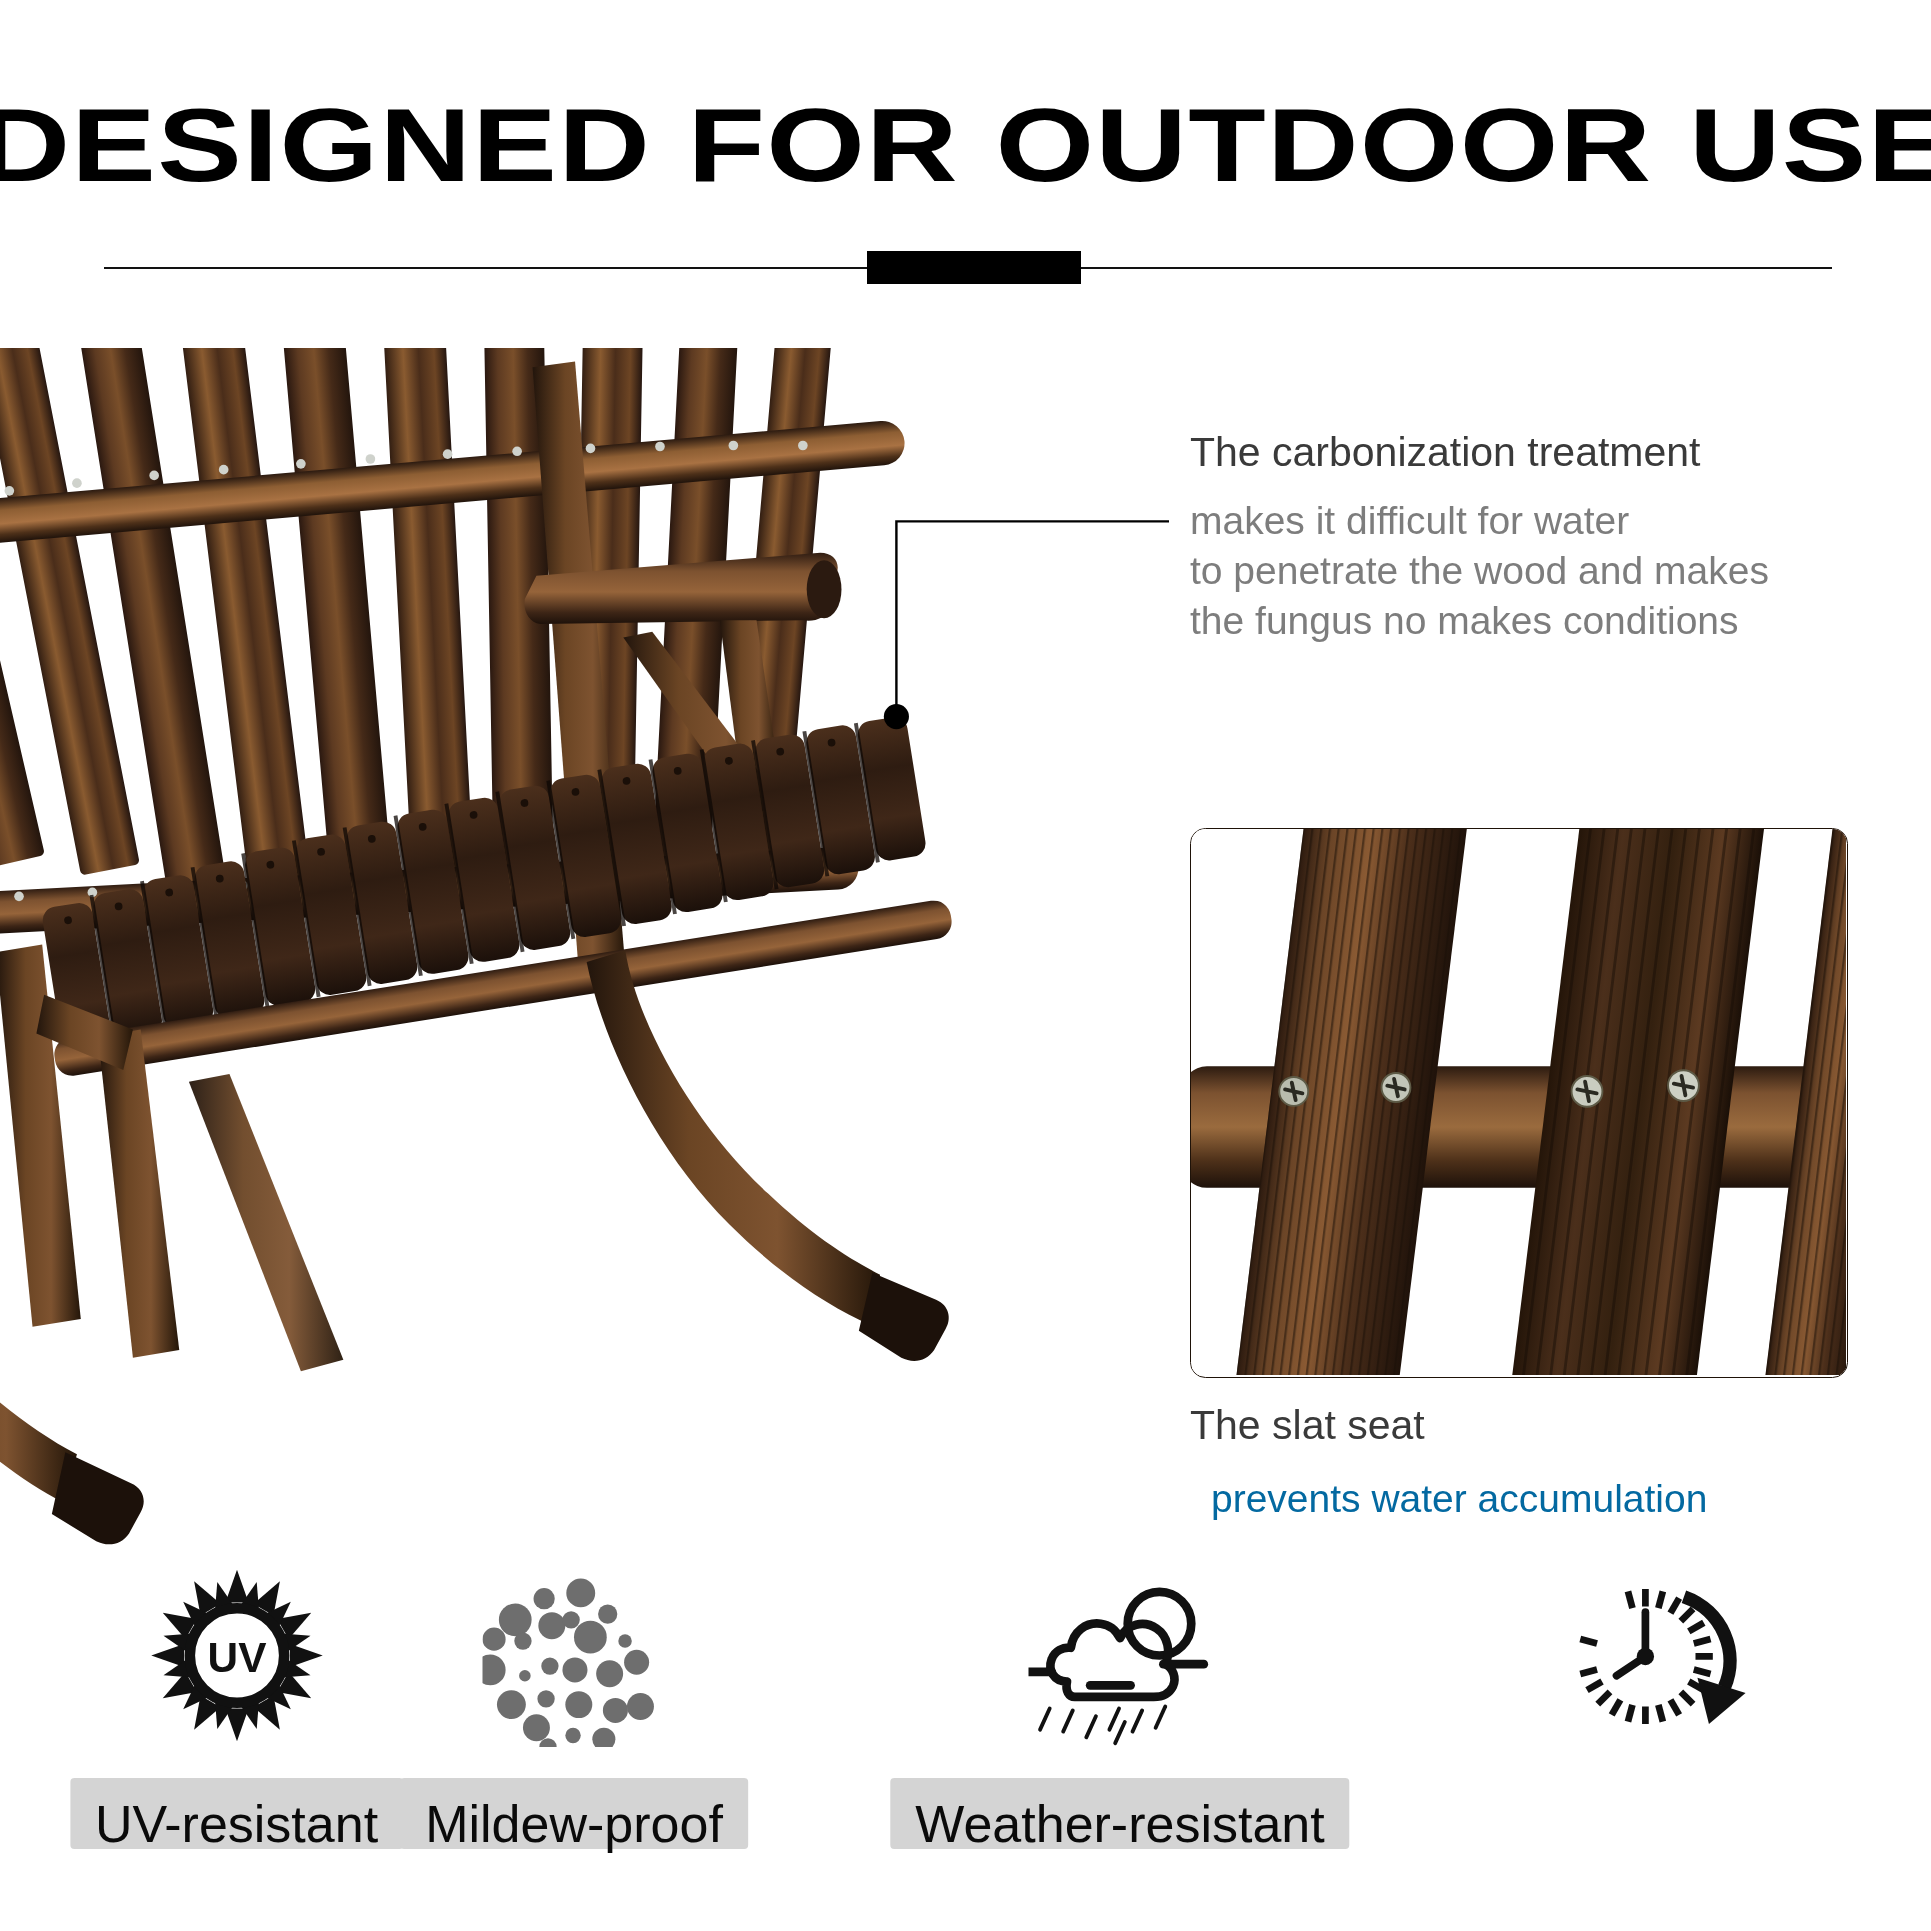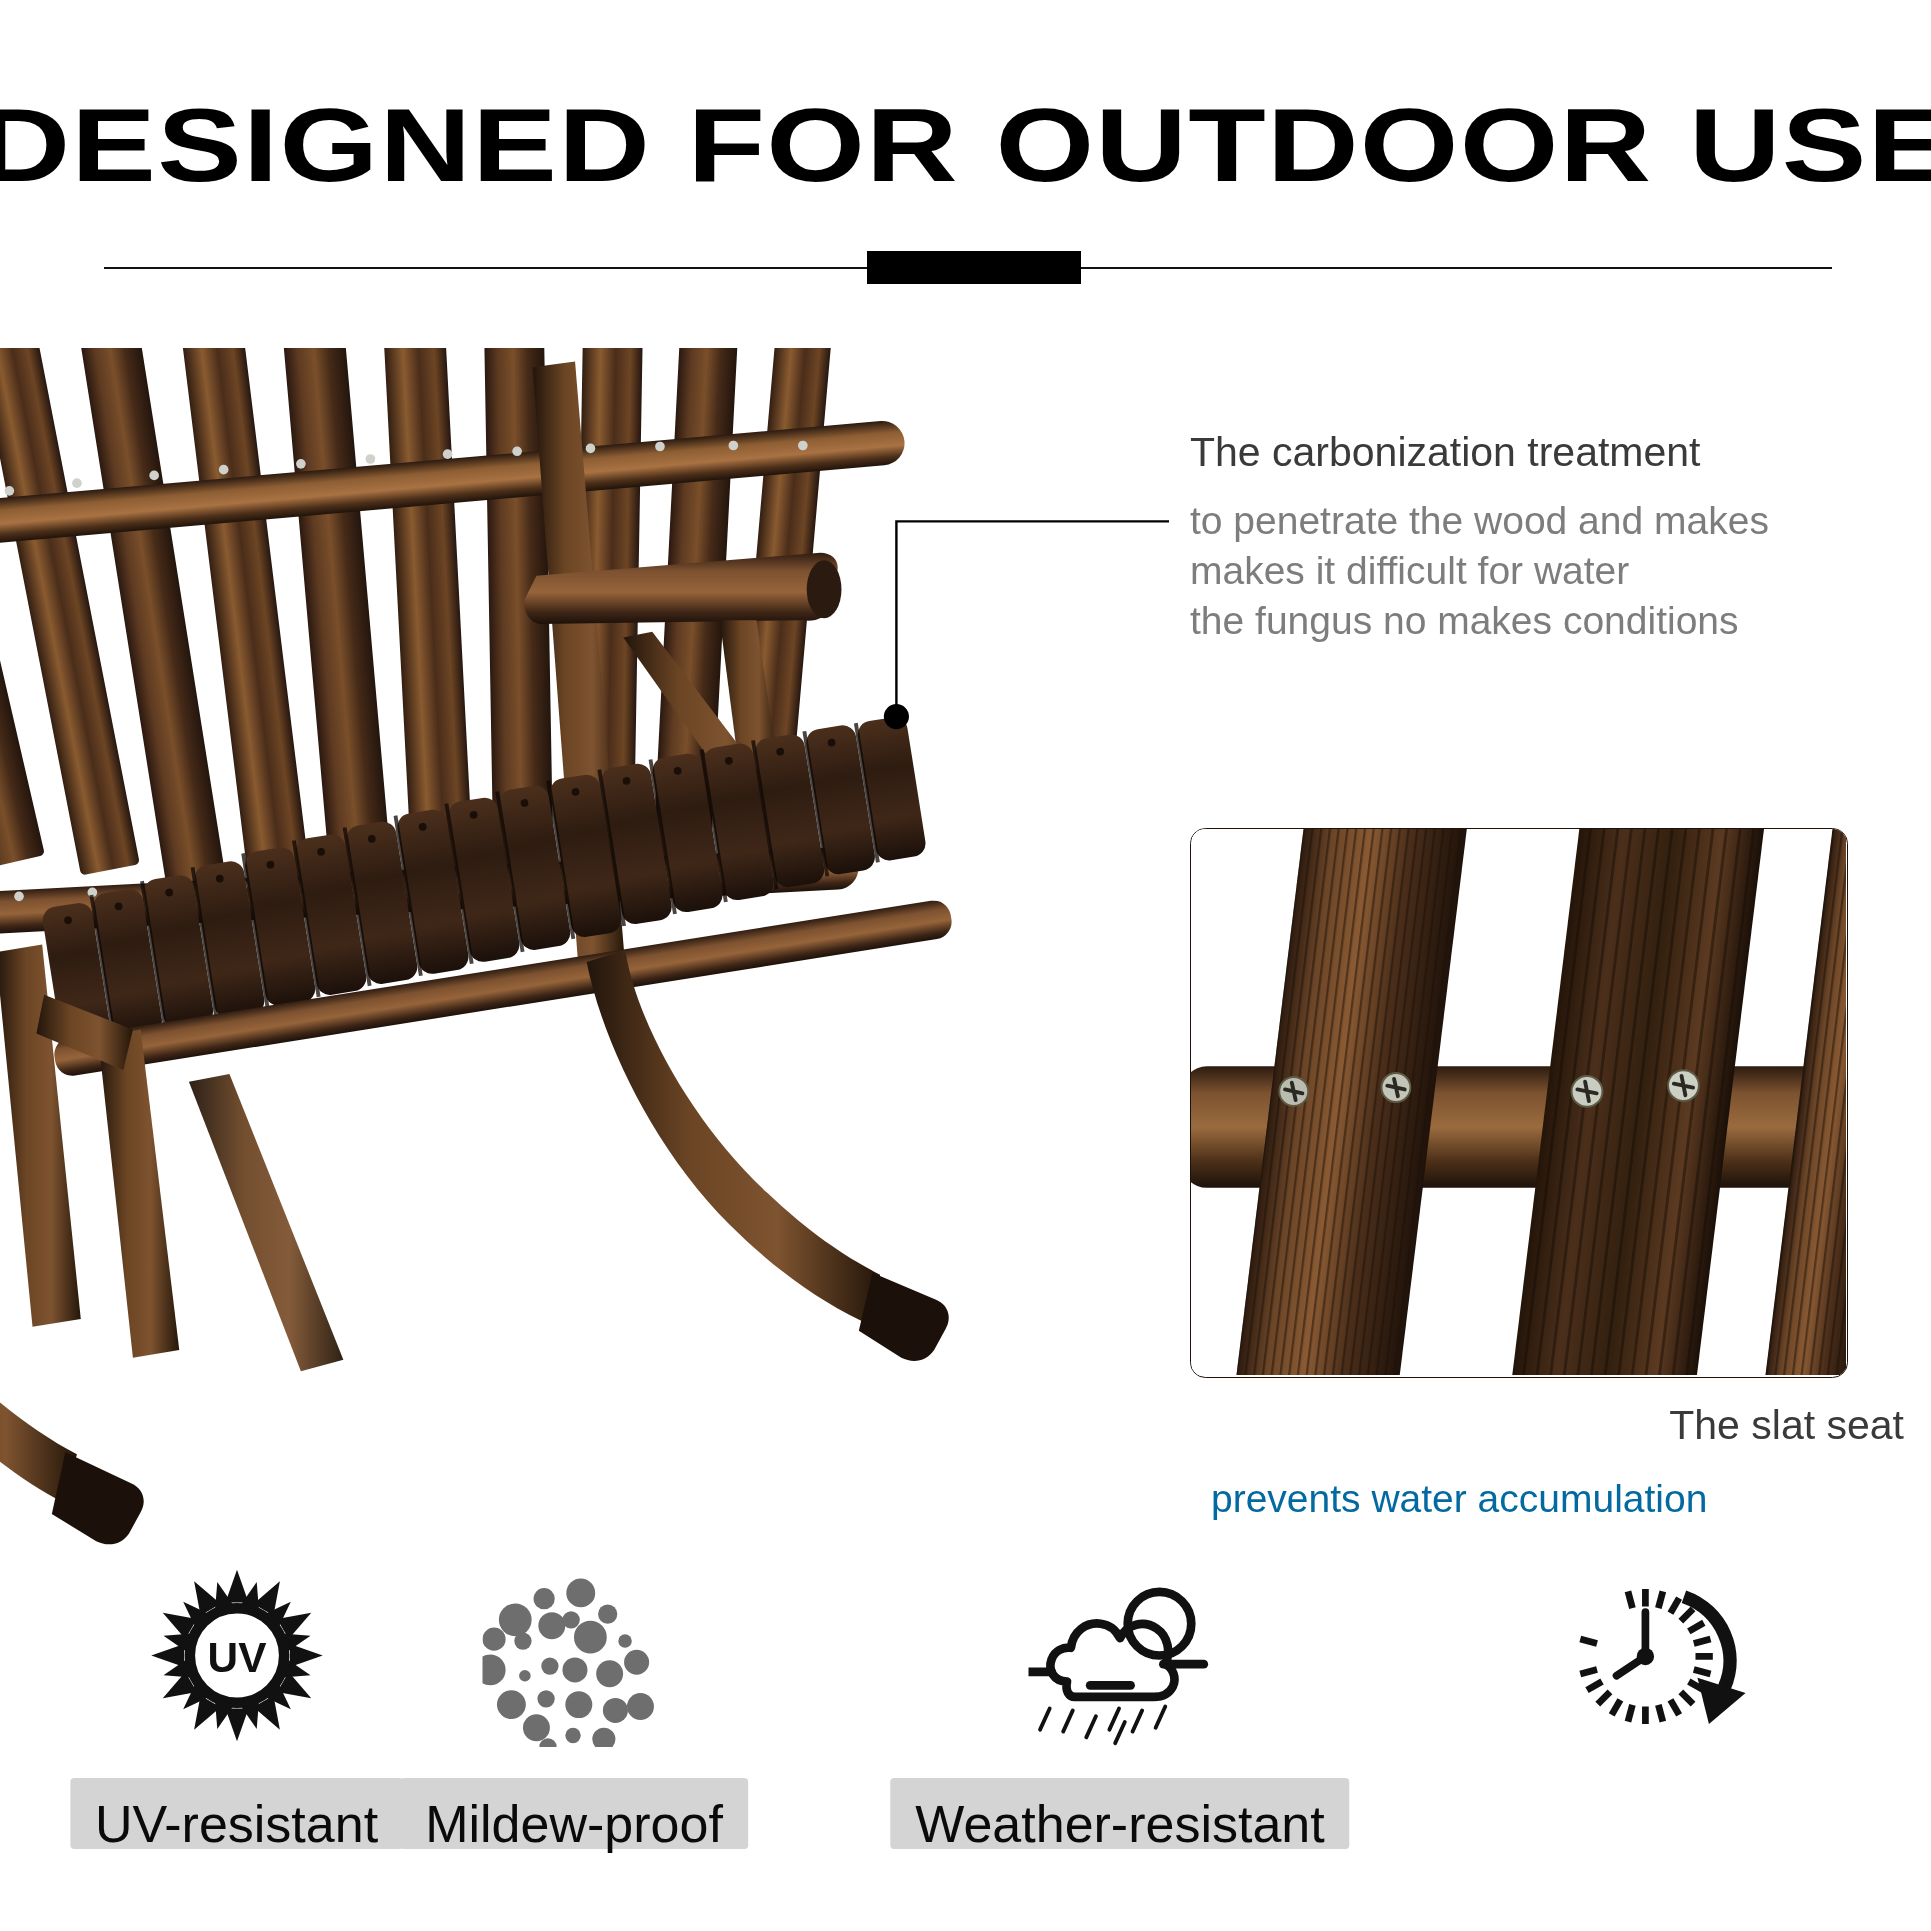--- a/index.html
+++ b/index.html
@@ -70,21 +70,21 @@
     width:658px; height:550px;
     border:1.9px solid #1e1208;
     border-radius:15.4px;
     overflow:hidden;
     background:#ffffff;
   }
   #detail-inset svg { display:block; }
 
   
   #slat-caption { position:absolute; left:1190px; top:1400px; width:714px; }
-  #slat-heading { font-size:41px; line-height:50px; color:#3a3a3a; white-space:nowrap;text-align:right; }
+  #slat-heading { font-size:41px; line-height:50px; color:#3a3a3a; white-space:nowrap; }
   #slat-body { margin-top:25px; margin-left:21px; font-size:39px; line-height:48px; color:#0369a1; white-space:nowrap; }
 
   
   #feature-row {
     position:absolute;
     left:77px; top:1564px;
     width:1777px; height:319px;
   }
   .feature {
     position:absolute;
@@ -356,22 +356,22 @@
 <div id="callout-leader">
   <svg width="348" height="232" viewBox="0 0 360 240" xmlns="http://www.w3.org/2000/svg">
     <path d="M48 220 L48 20 L330 20" fill="none" stroke="#000000" stroke-width="2.5"></path>
     <circle cx="48" cy="222" r="13" fill="#000000"></circle>
   </svg>
 </div>
 
 <div id="callout-text">
   <div id="callout-heading">The carbonization treatment</div>
   <div id="callout-body">
+    <div>makes it difficult for water</div>
     <div>to penetrate the wood and makes</div>
-    <div>makes it difficult for water</div>
     <div>the fungus no makes conditions</div>
   </div>
 </div>
 
 <div id="detail-inset">
   <svg width="655" height="546" viewBox="0 0 678 566" xmlns="http://www.w3.org/2000/svg">
     <defs>
       <linearGradient id="dSlatA" x1="0" y1="0" x2="1" y2="0">
         <stop offset="0%" stop-color="#2c1a0f"></stop>
         <stop offset="18%" stop-color="#6b4527"></stop>

